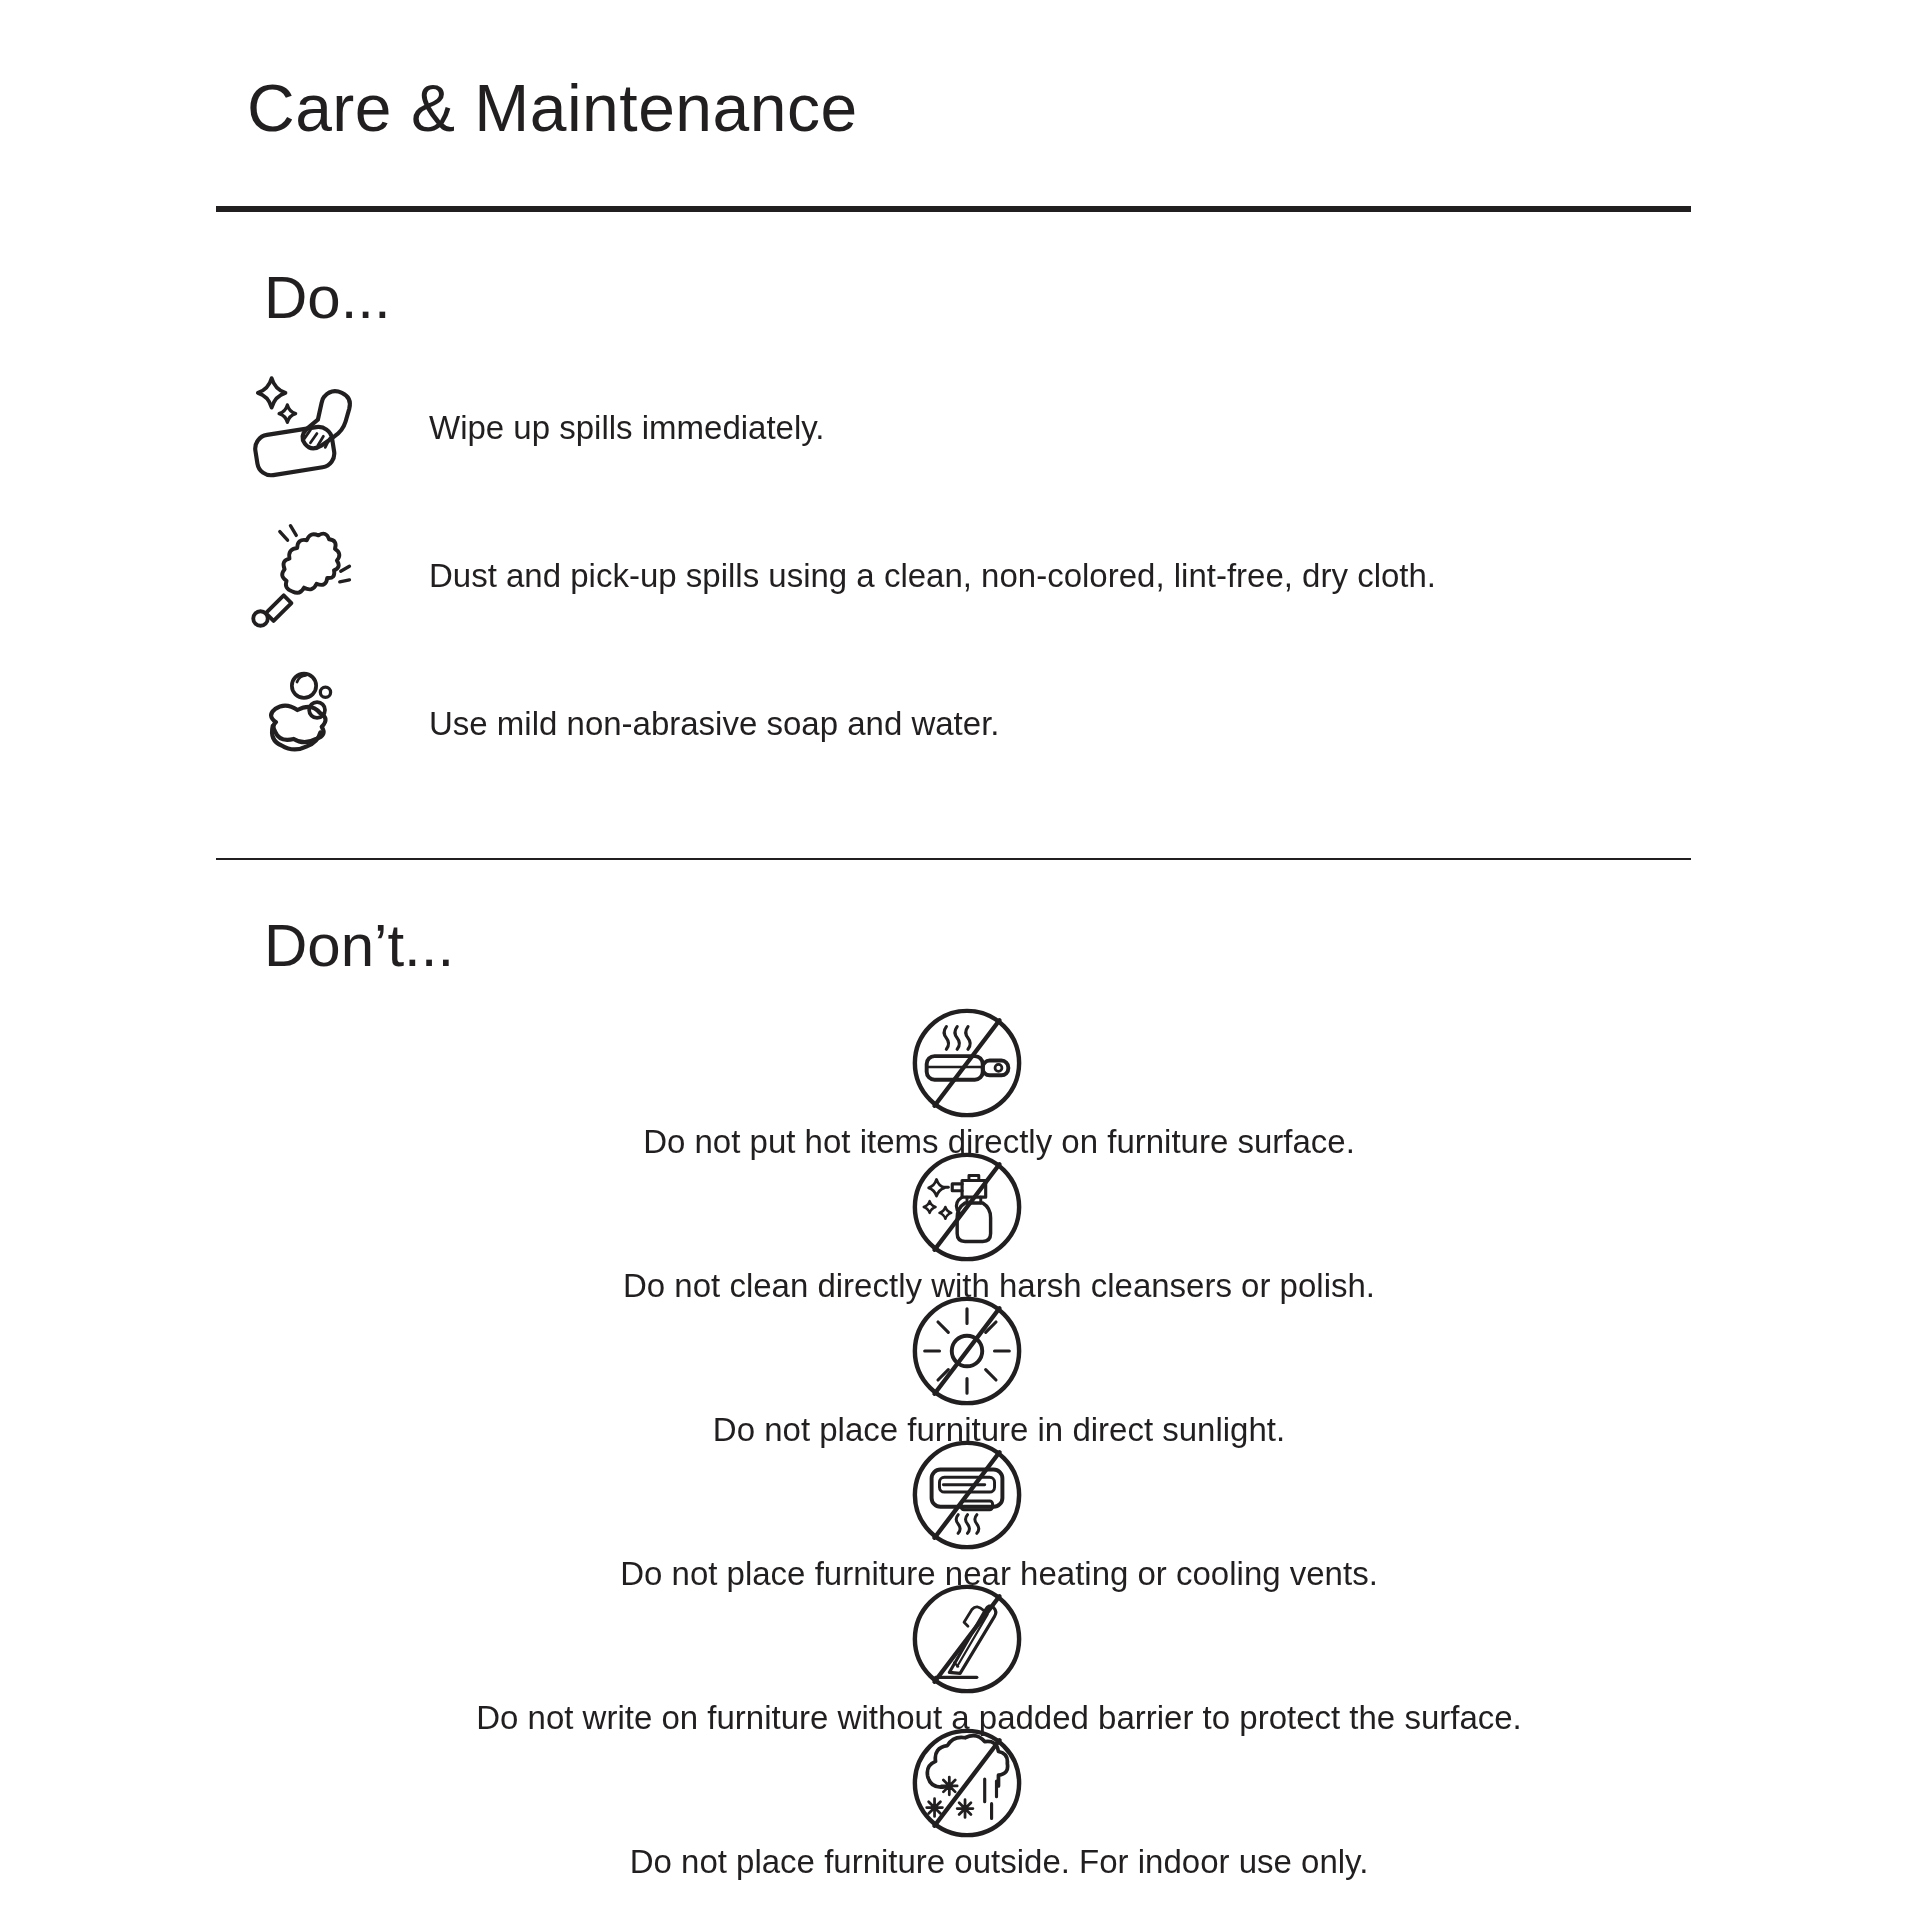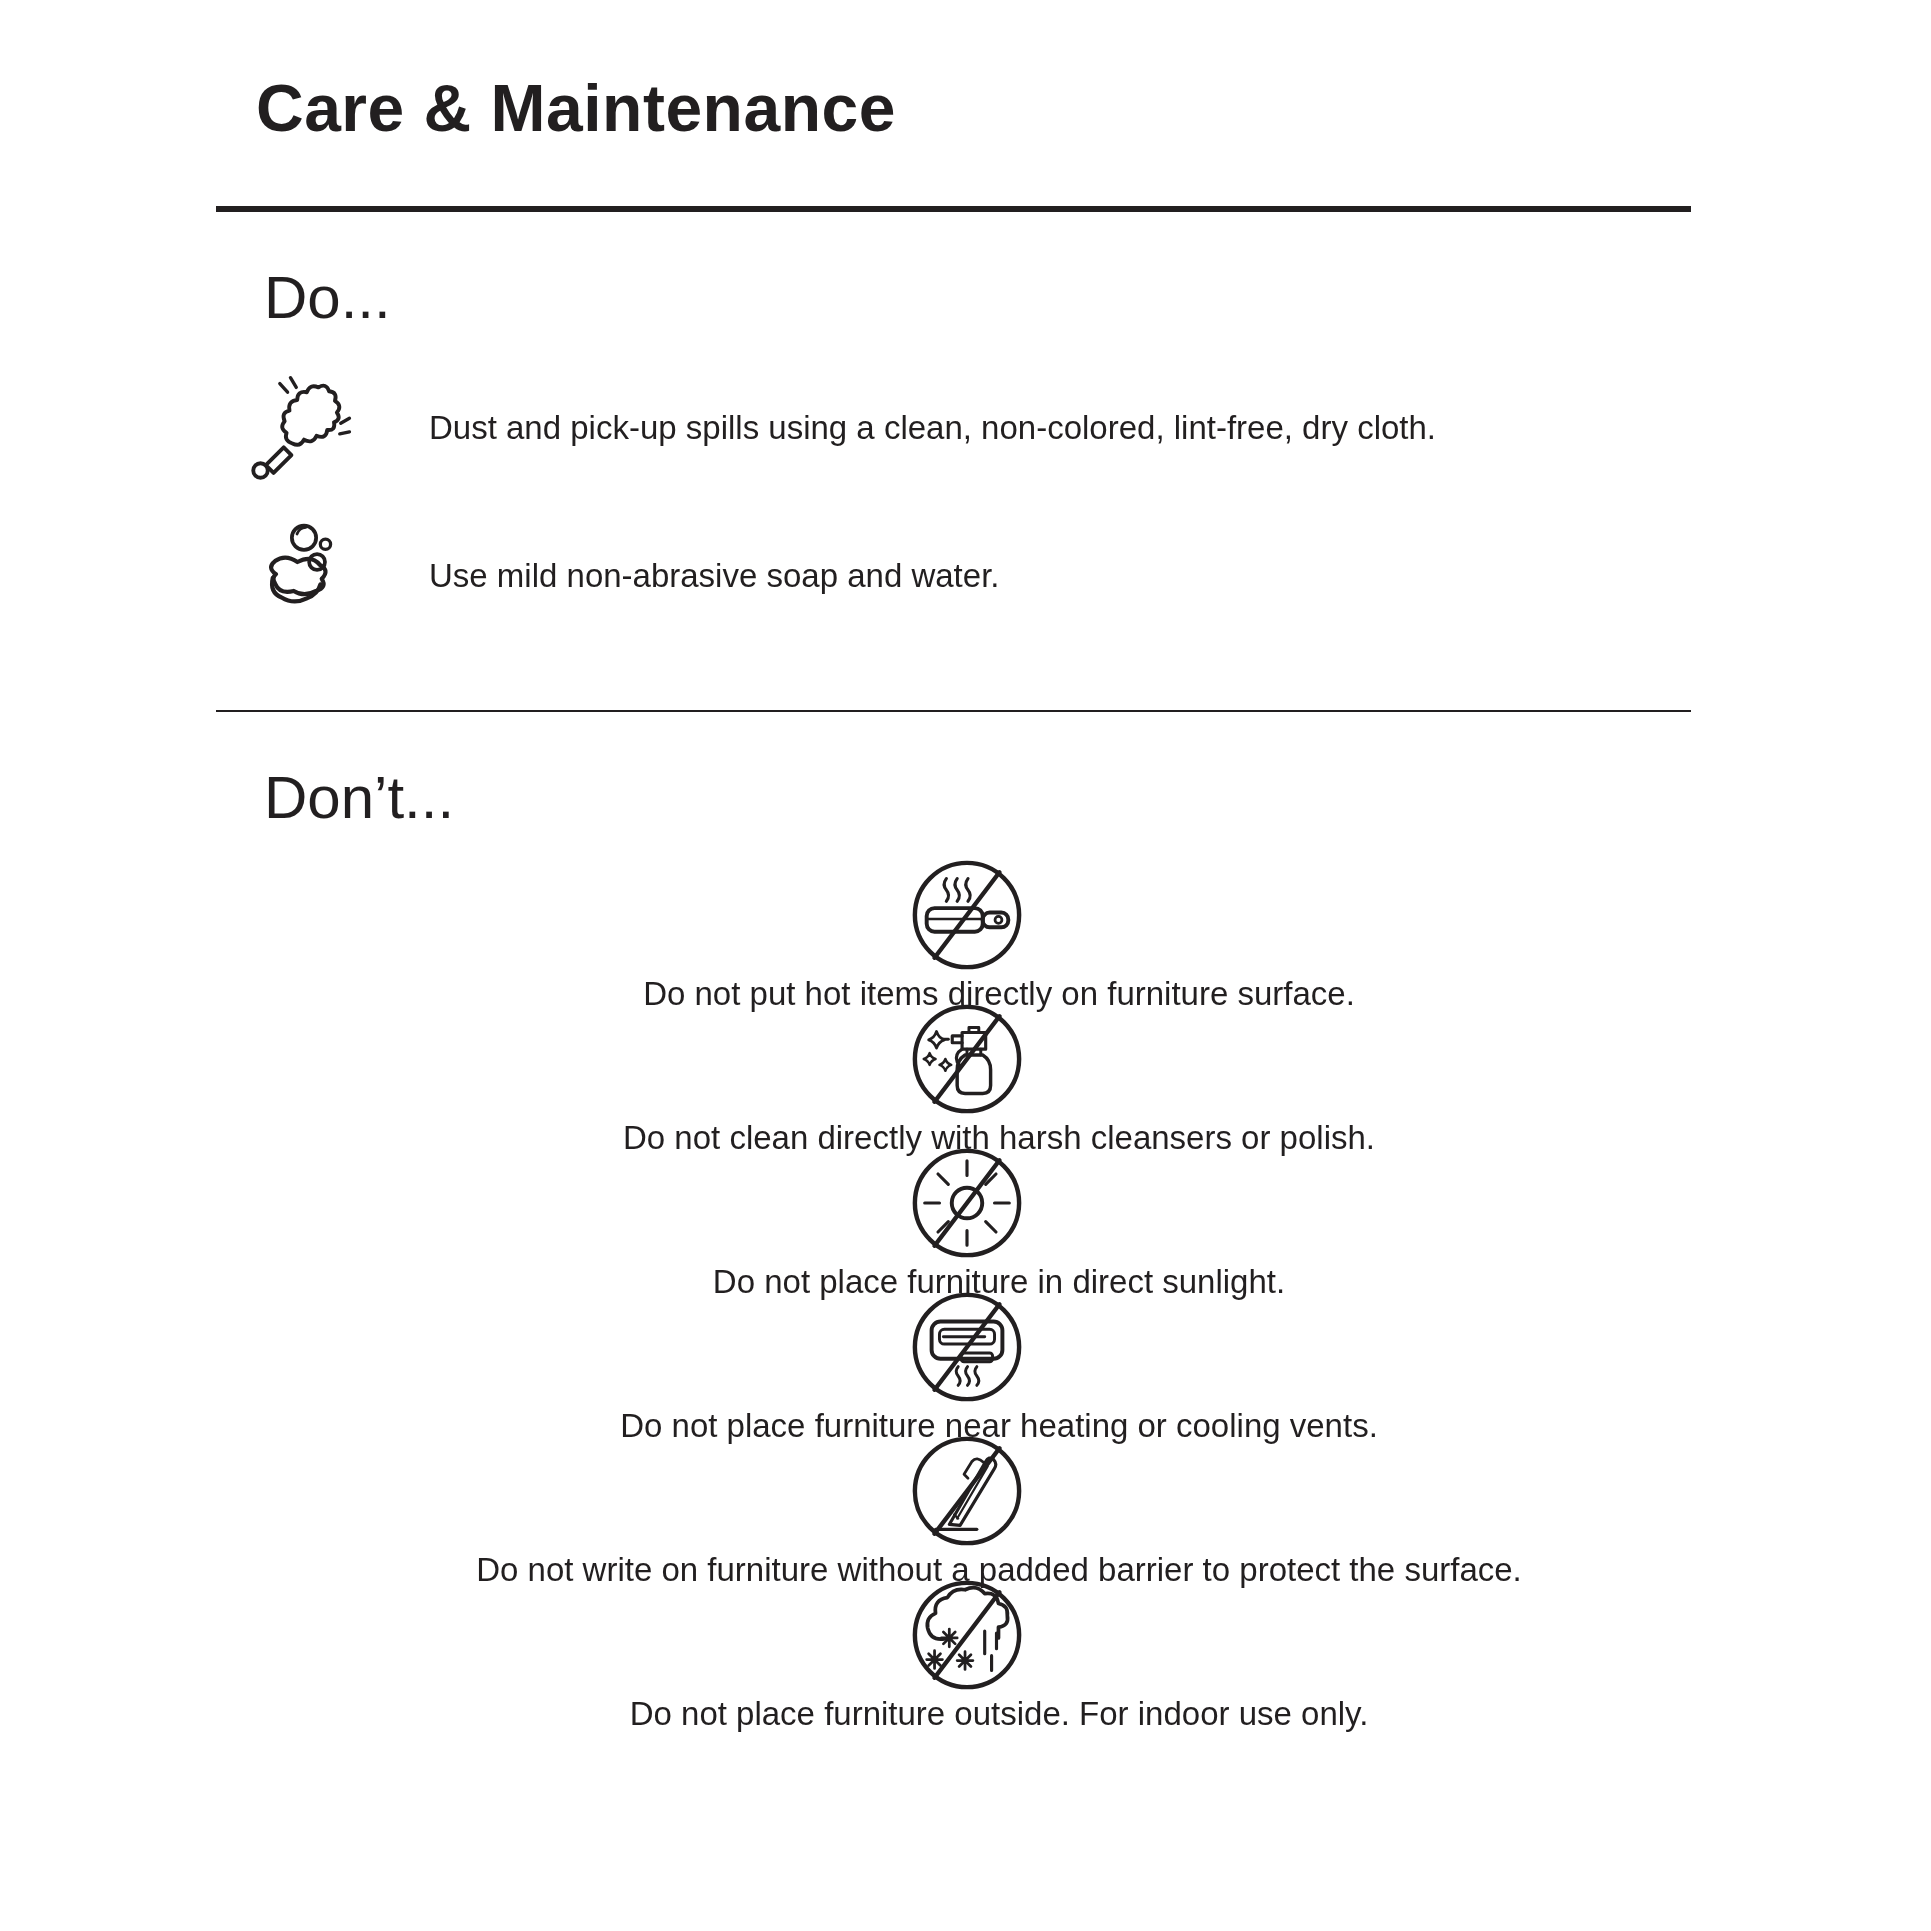--- a/index.html
+++ b/index.html
@@ -12,24 +12,24 @@
     color: #221f20;
     overflow: hidden;
   }
   .page {
     position: absolute;
     left: 216px;
     top: 0;
     width: 1475px;
   }
   .title {
-    margin: 73px 0 0 40px;
+    margin: 73px 0 0 31px;
     font-size: 66px;
     line-height: 1.08;
-    font-weight: bold;
+    font-weight: normal;
     letter-spacing: 0.5px;
   }
   .rule { border: 0; padding: 0; background: #221f20; width: 100%; }
   .rule.thick { height: 5.8px; margin: 62px 0 0 0; }
   .rule.thin  { height: 1.9px; margin: 60px 0 0 0; }
   .section-heading {
     margin: 54px 0 0 48px;
     font-size: 60px;
     line-height: 1.05;
     font-weight: normal;
@@ -70,20 +70,32 @@
 <div class="page">
 
   <h1 class="title">Care &amp; Maintenance</h1>
 
   <div class="rule thick"></div>
 
   <h2 class="section-heading">Do...</h2>
 
   <div class="rows do">
 
+    <div class="row">
+      <div class="icon-cell">
+        <svg viewBox="0 0 132 122" width="126" height="116">
+          <path d="M31 7 Q34.5 19.5 46 23 Q34.5 26.5 31 39 Q27.5 26.5 16 23 Q27.5 19.5 31 7 Z" stroke-width="4"></path>
+          <path d="M48 36 Q50 43.5 57 45.5 Q50 47.5 48 55 Q46 47.5 39 45.5 Q46 43.5 48 36 Z" stroke-width="3.5"></path>
+          <rect x="14" y="64" width="84" height="44" rx="15" transform="rotate(-9 56 86)" stroke-width="4.5"></rect>
+          <path d="M88 27 Q96 18 107 23 Q118 28 115 40 L111 54 Q108 64 99 70 L85 80 Q74 87 67 78 Q61 70 69 62 L81 52 L85 34 Q86 29 88 27 Z" stroke-width="4.5"></path>
+          <path d="M73 63 L66 73 M80 67 L73 77 M87 70 L81 80 M94 72 L89 82" stroke-width="3"></path>
+        </svg>
+      </div>
+      <div class="row-text">Wipe up spills immediately.</div>
+    </div>
 
     <div class="row">
       <div class="icon-cell">
         <svg viewBox="0 0 120 122" width="116" height="118">
           <circle cx="15" cy="105" r="7.5" stroke-width="4"></circle>
           <path d="M20.5 99.5 L39 81 L47 89 L28.5 107.5 Z" stroke-width="4"></path>
           <path d="M48 77 Q39 74 42 66 Q34 61 40 54 Q36 45 45 43 Q43 33 53 32 Q53 22 63 24 Q66 15 75 19 Q83 14 86 23 Q95 24 92 33 Q100 38 94 45 Q99 52 91 55 Q93 64 84 63 Q83 73 73 69 Q69 78 60 73 Q56 81 48 77 Z" stroke-width="4"></path>
           <path d="M46 9 L52 19 M35 15 L43 24" stroke-width="3.5"></path>
           <path d="M98 56 L107 51 M97 67 L107 65" stroke-width="3.5"></path>
         </svg>

